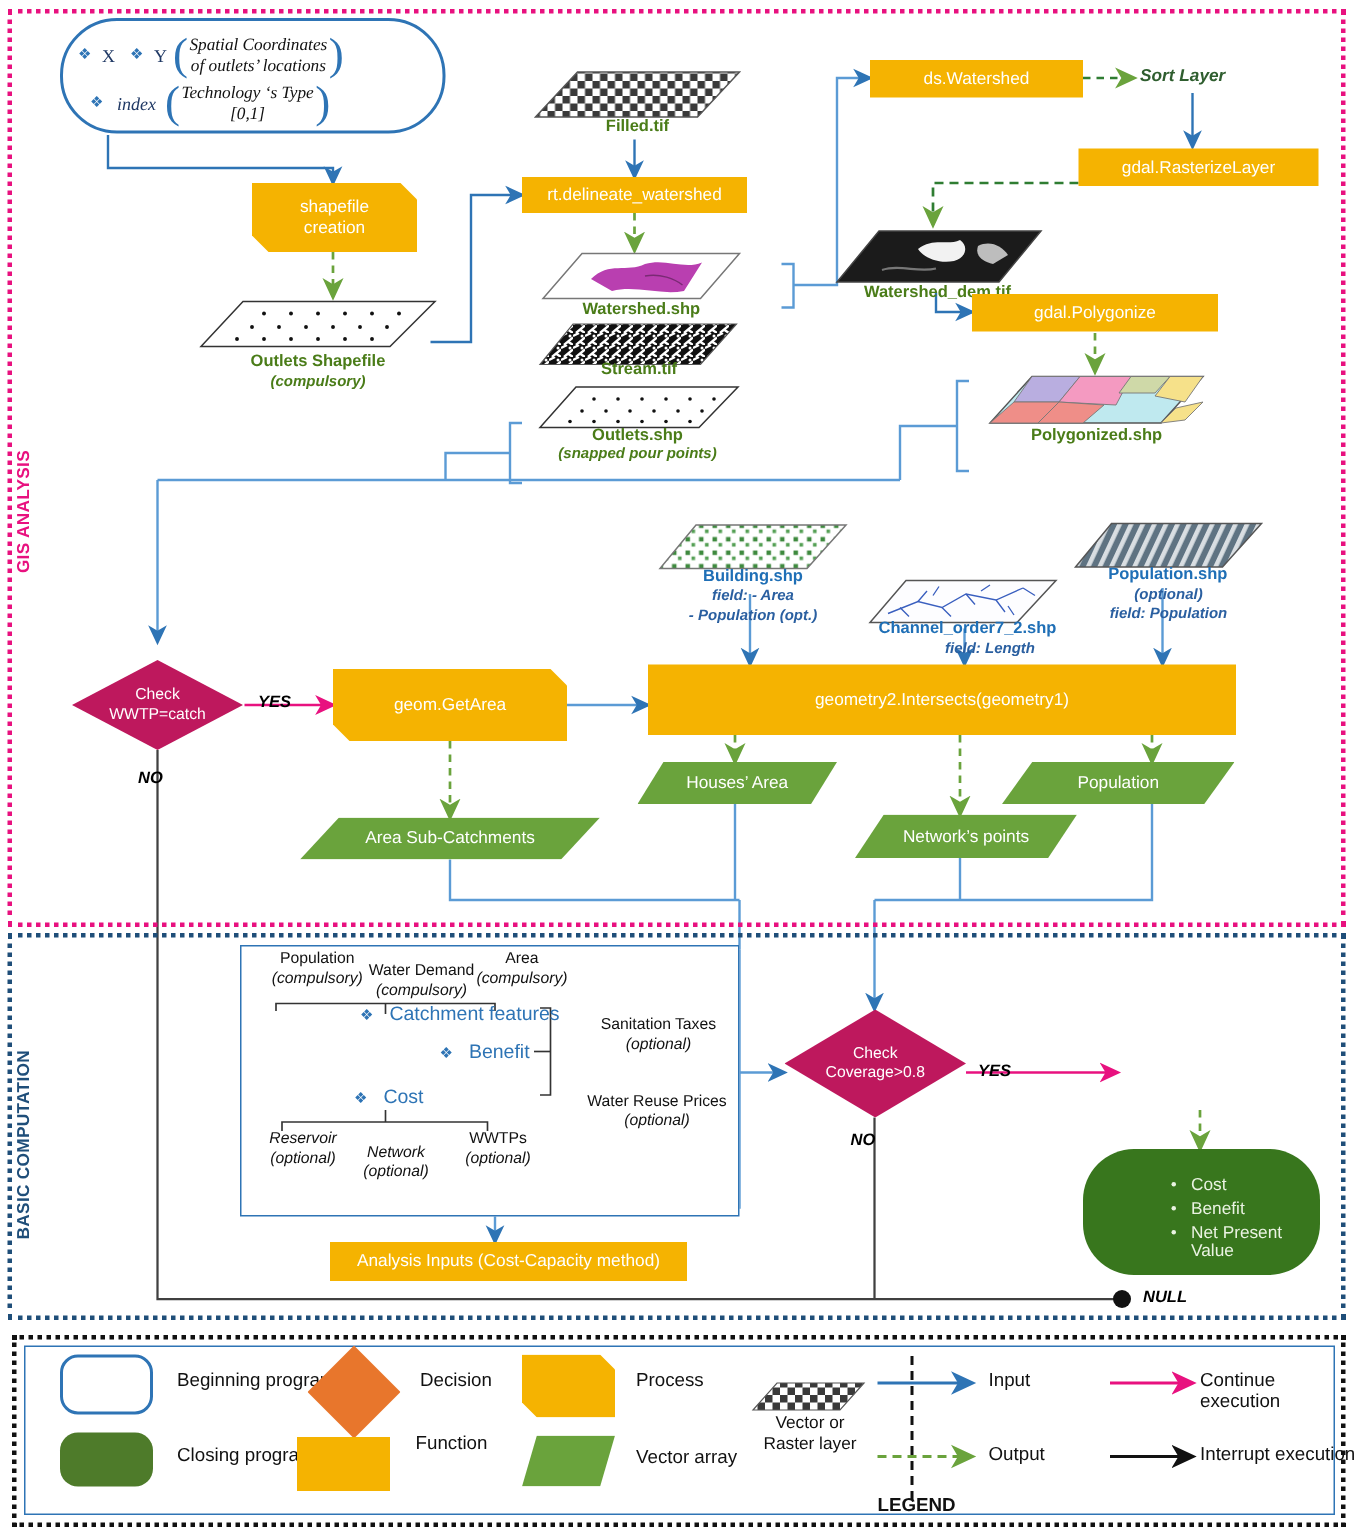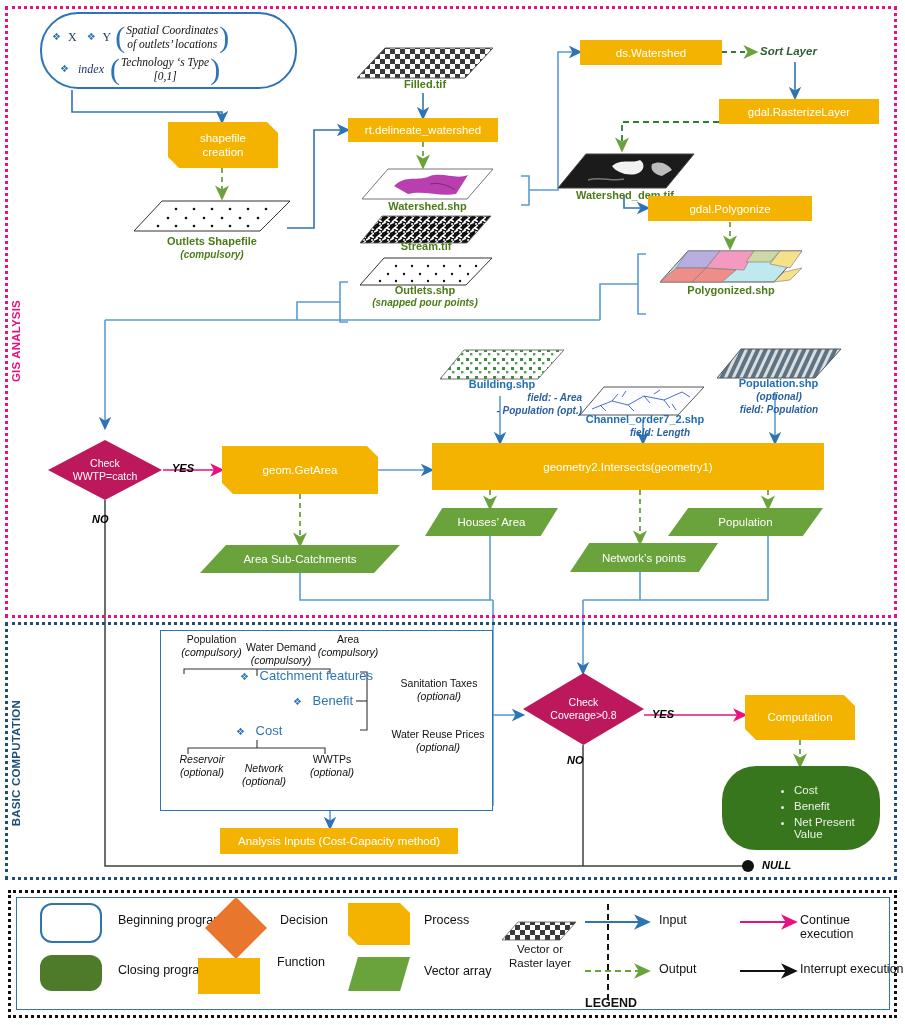--- a/index.html
+++ b/index.html
@@ -353,21 +353,21 @@
           <pattern id="bld" width="9" height="9" patternUnits="userSpaceOnUse">
         <rect width="9" height="9" fill="#fff"></rect>
         <rect x="1" y="1" width="3" height="3" fill="#3e8a3e"></rect>
         <rect x="5" y="5" width="2.4" height="2.4" fill="#55a055"></rect>
       </pattern>
         </defs>
       <polygon points="26,2 126,2 100,31 2,31" fill="url(#bld)" stroke="#777" stroke-width="1"></polygon>
     </svg>
   </div>
   <div class="lbl blue" style="left:432px;top:378px;width:140px;">Building.shp</div>
-  <div class="sub blue" style="position:absolute;left:422px;top:392px;width:160px;text-align:right;white-space:pre-line;line-height:1.25;">field: - Area
+  <div class="sub blue" style="position:absolute;left:422px;top:392px;width:160px;text-align:center;white-space:pre-line;line-height:1.25;">field: - Area
 - Population (opt.)</div>
 
   <div class="layer" style="left:578px;top:385px;">
     <svg width="128" height="32" viewBox="0 0 128 32">
       <polygon points="26,2 126,2 100,30 2,30" fill="#fdfdff" stroke="#555" stroke-width="1"></polygon>
       <g stroke="#3a5fbf" stroke-width="0.9" fill="none">
         <path d="M14,24 L34,16 L50,20 L66,11 L86,15 L104,7"></path>
         <path d="M34,16 L40,9 M50,20 L56,26 M66,11 L72,18 M86,15 L92,23 M104,7 L112,12"></path>
         <path d="M22,20 L28,26 M44,12 L48,6 M76,9 L82,5 M94,19 L98,25"></path>
       </g>
@@ -462,21 +462,20 @@
     <i>(optional)</i>
   </div>
 
   <div class="functionbox" style="left:220px;top:828px;width:238px;height:26px;">Analysis Inputs (Cost-Capacity method)</div>
 
   <div class="decision" style="left:523px;top:673px;width:121px;height:72px;white-space:pre-line;">Check
 Coverage&gt;0.8</div>
   <div class="yesno" style="left:652px;top:708px;">YES</div>
   <div class="yesno" style="left:567px;top:754px;">NO</div>
 
-  <div class="process" style="left:745px;top:695px;width:110px;height:45px;">Computation</div>
 
   <div class="closing" style="left:722px;top:766px;width:158px;height:84px;">
     <ul>
       <li>Cost</li>
       <li>Benefit</li>
       <li>Net Present Value</li>
     </ul>
   </div>
   <div class="yesno" style="left:762px;top:859px;">NULL</div>
 

